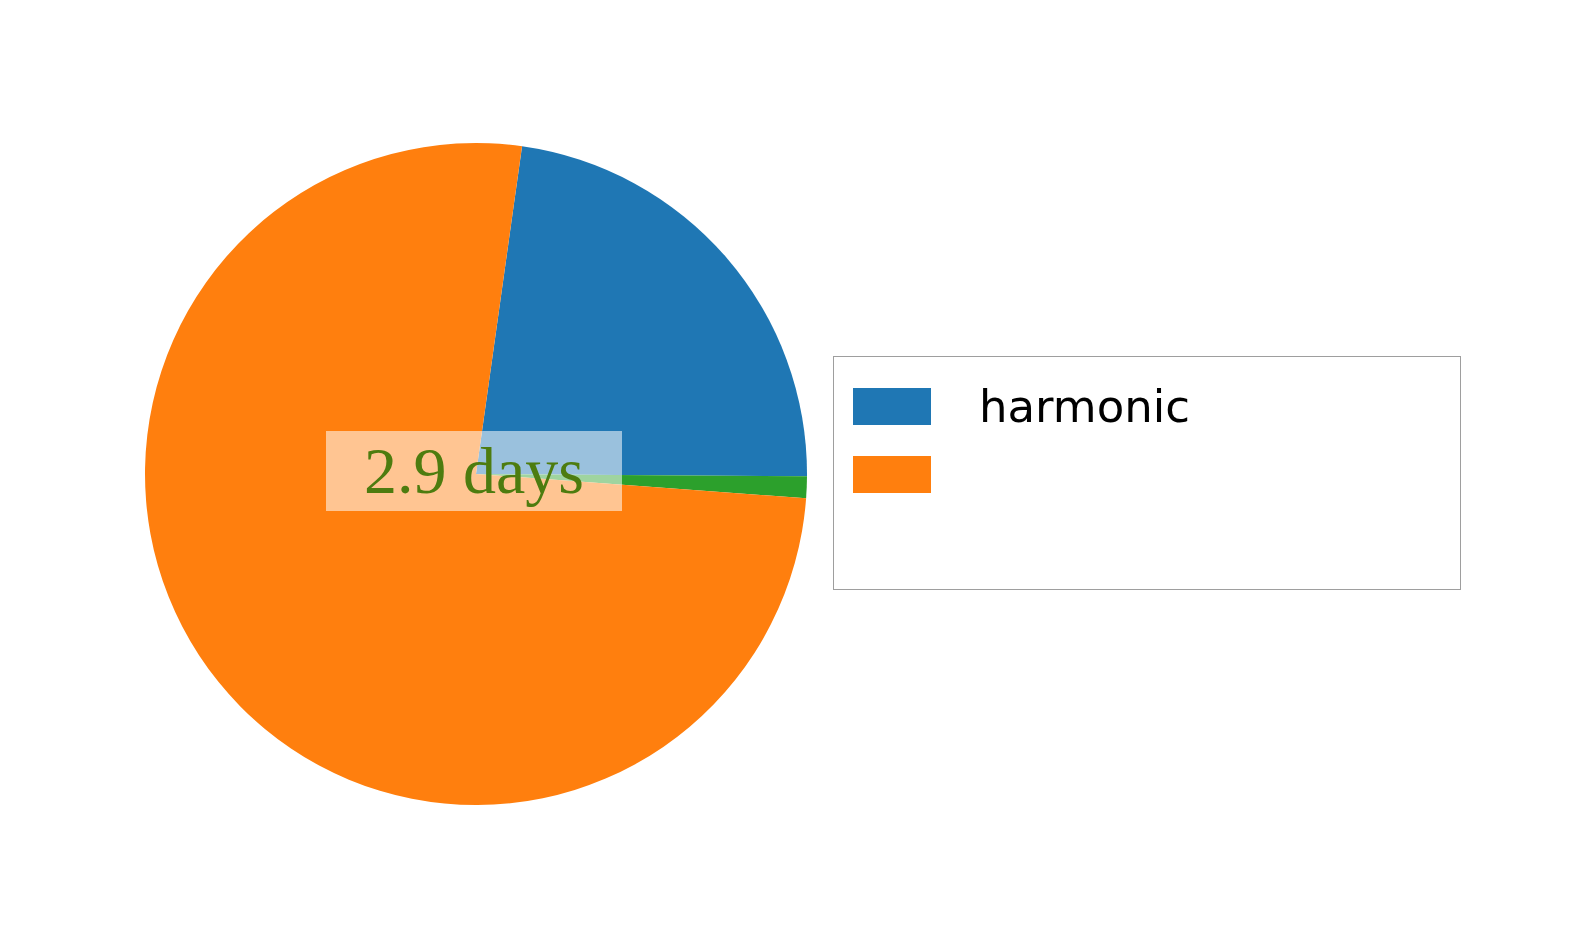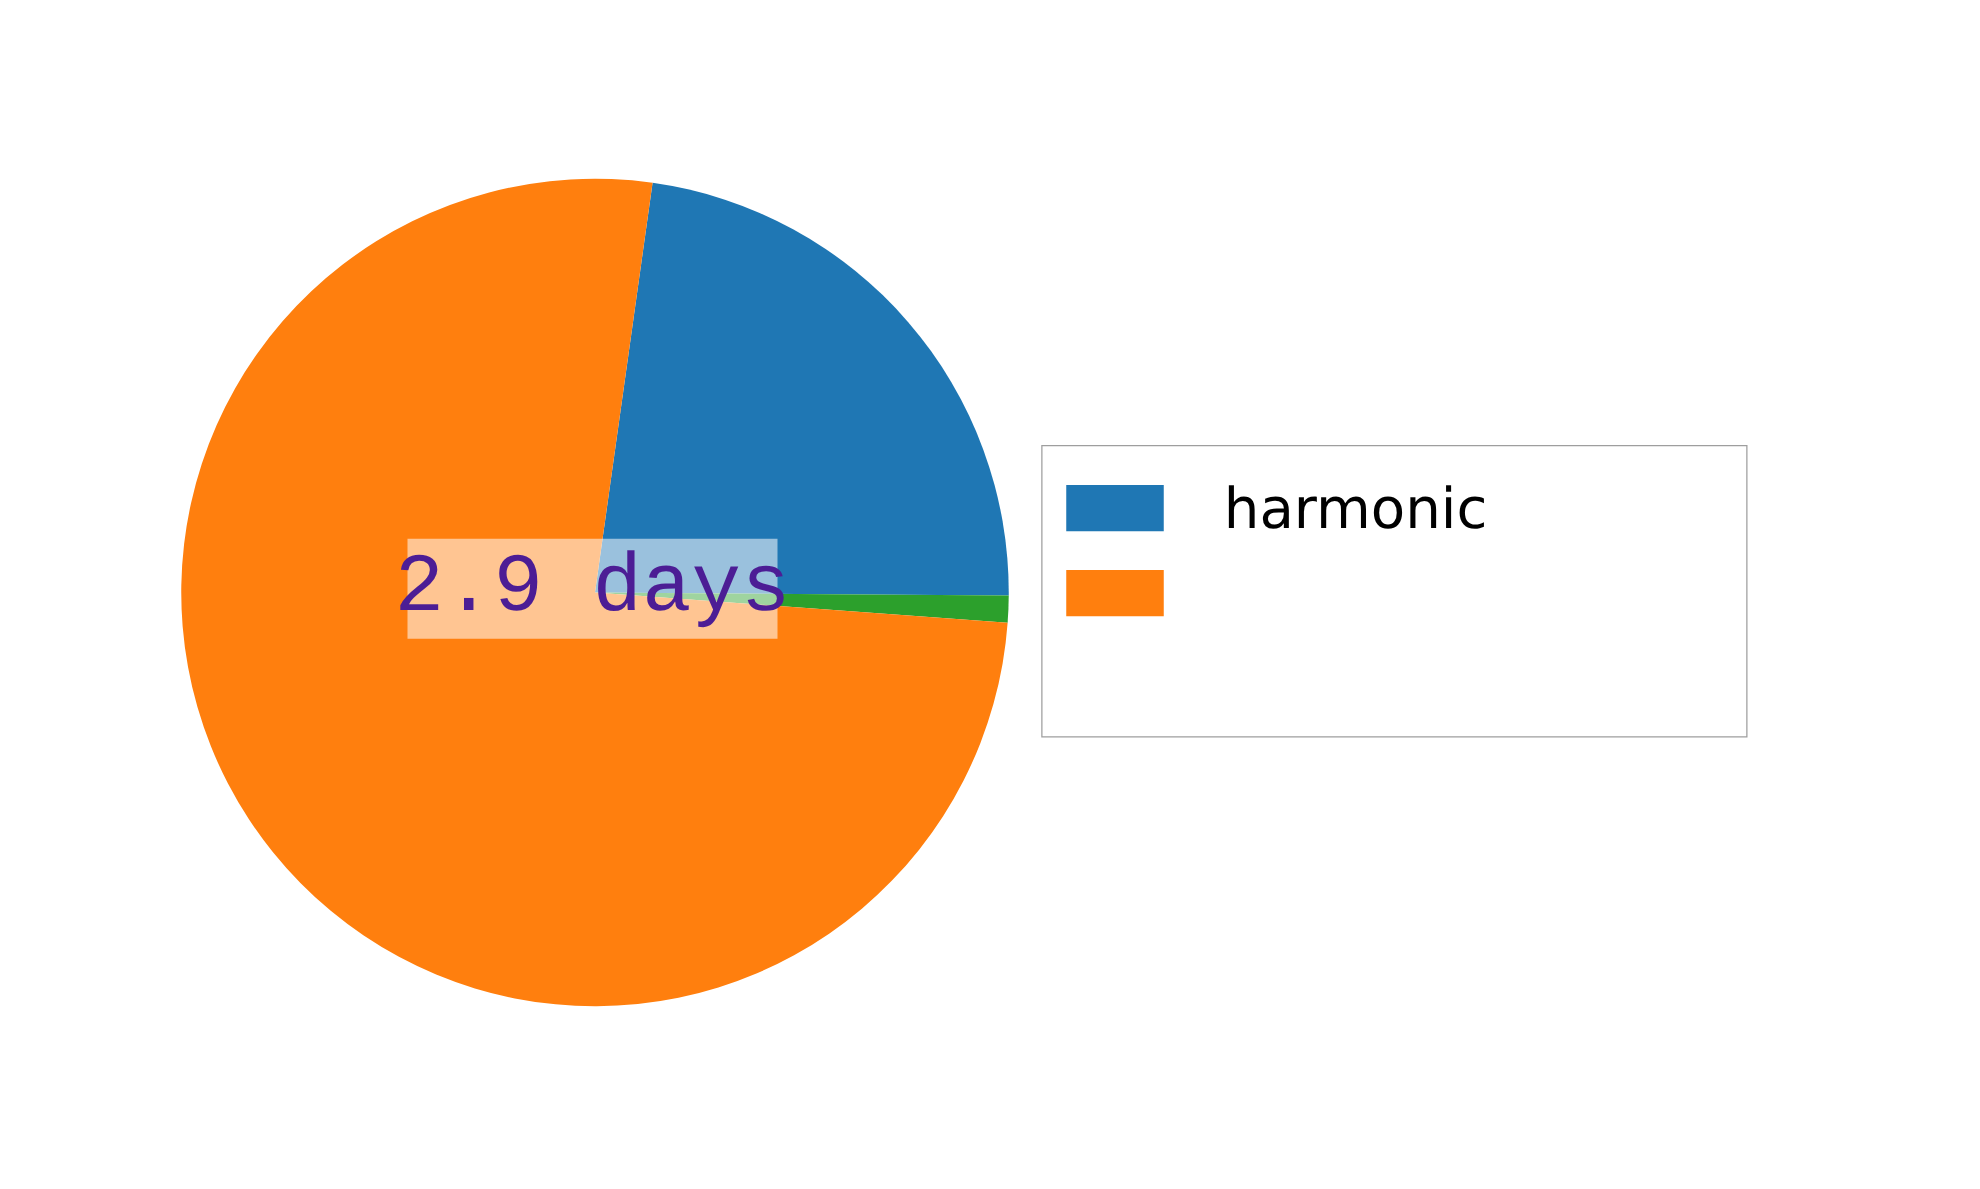--- a/index.html
+++ b/index.html
@@ -42,33 +42,33 @@
     top: 431px;
     width: 296px;
     height: 80px;
     background: rgba(255,255,255,0.55);
     display: flex;
     align-items: center;
     justify-content: center;
     white-space: nowrap;
   }
   #center-label-text {
-    font-family: Liberation Mono, monospace;
+    font-family: Liberation Serif, serif;
     font-size: 66px;
     line-height: 1;
-    color: #4c1d95;
+    color: #4d7c0f;
     letter-spacing: 0px;
   }
 
   
   #legend {
     position: absolute;
     left: 833px;
     top: 356px;
-    width: 565px;
+    width: 628px;
     height: 234px;
     border: 1.4px solid #9e9e9e;
     background: #ffffff;
     box-sizing: border-box;
     padding: 15px 0 0 0;
   }
   .legend-row {
     display: flex;
     align-items: center;
     height: 68px;

